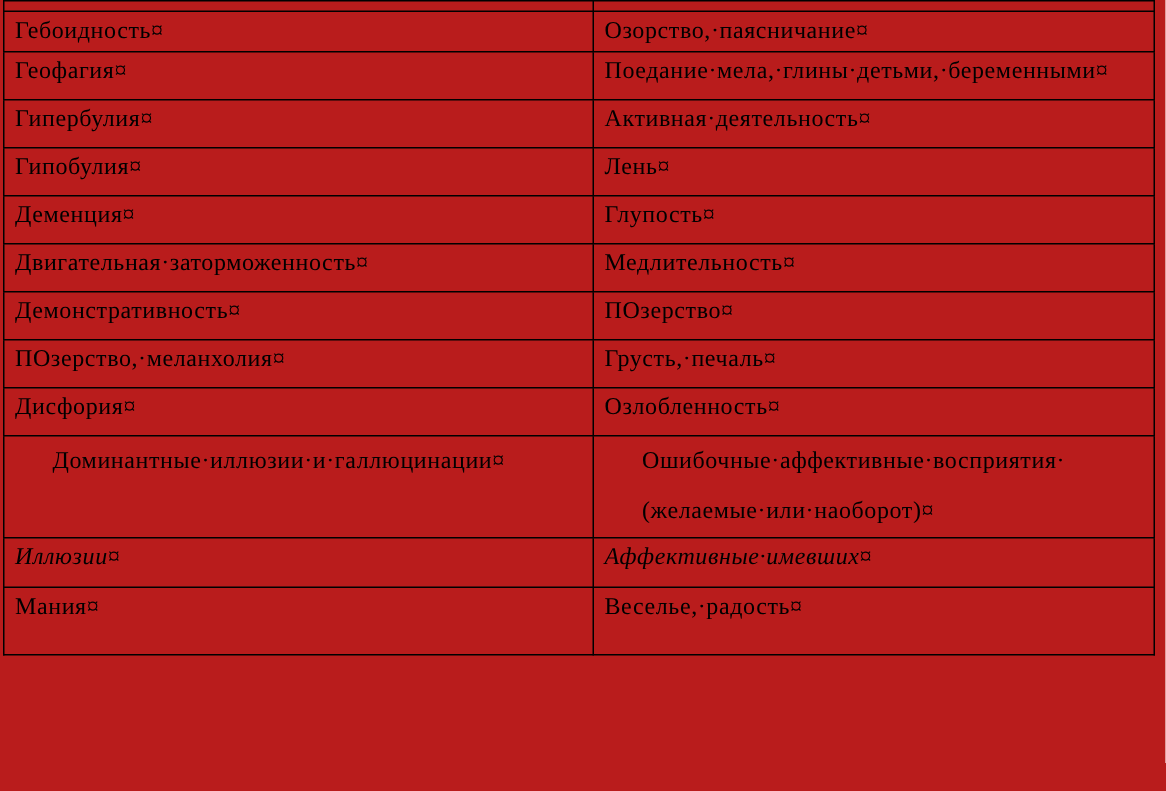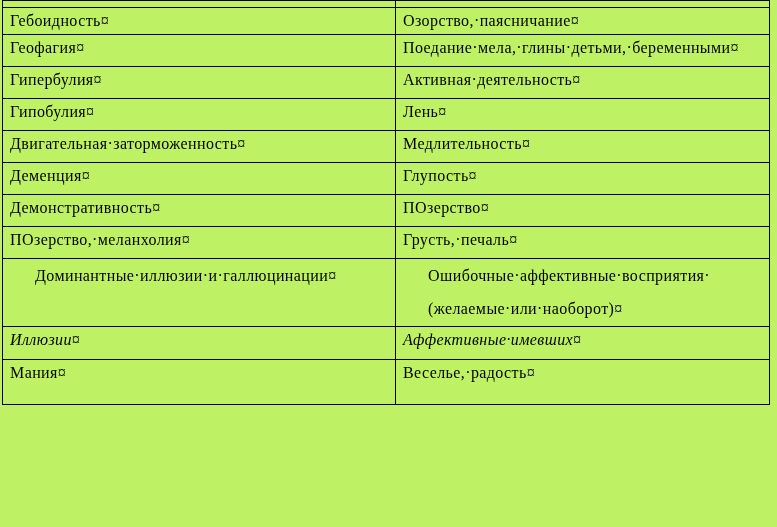--- a/index.html
+++ b/index.html
@@ -4,21 +4,21 @@
 <style>
   html, body {
     margin: 0;
     padding: 0;
     background: #ffffff;
   }
   .page {
     position: relative;
     width: 777px;
     height: 527px;
-    background: #bef264;
+    background: #b91c1c;
     overflow: hidden;
     font-family: "Liberation Serif", serif;
   }
   table.doc-table {
     position: absolute;
     left: 2px;
     top: 0;
     width: 767px;
     border-collapse: collapse;
     table-layout: fixed;
@@ -69,34 +69,38 @@
       </tr>
       <tr class="row-norm">
         <td>Гипербулия¤</td>
         <td>Активная·деятельность¤</td>
       </tr>
       <tr class="row-norm">
         <td>Гипобулия¤</td>
         <td>Лень¤</td>
       </tr>
       <tr class="row-norm">
+        <td>Деменция¤</td>
+        <td>Глупость¤</td>
+      </tr>
+      <tr class="row-norm">
         <td>Двигательная·заторможенность¤</td>
         <td>Медлительность¤</td>
-      </tr>
-      <tr class="row-norm">
-        <td>Деменция¤</td>
-        <td>Глупость¤</td>
       </tr>
       <tr class="row-norm">
         <td>Демонстративность¤</td>
         <td>ПОзерство¤</td>
       </tr>
       <tr class="row-norm">
         <td>ПОзерство,·меланхолия¤</td>
         <td>Грусть,·печаль¤</td>
+      </tr>
+      <tr class="row-norm">
+        <td>Дисфория¤</td>
+        <td>Озлобленность¤</td>
       </tr>
       <tr class="row-tall">
         <td>Доминантные·иллюзии·и·галлюцинации¤</td>
         <td>Ошибочные·аффективные·восприятия·
 (желаемые·или·наоборот)¤</td>
       </tr>
       <tr class="row-norm2">
         <td>Иллюзии¤</td>
         <td>Аффективные·имевших¤</td>
       </tr>

